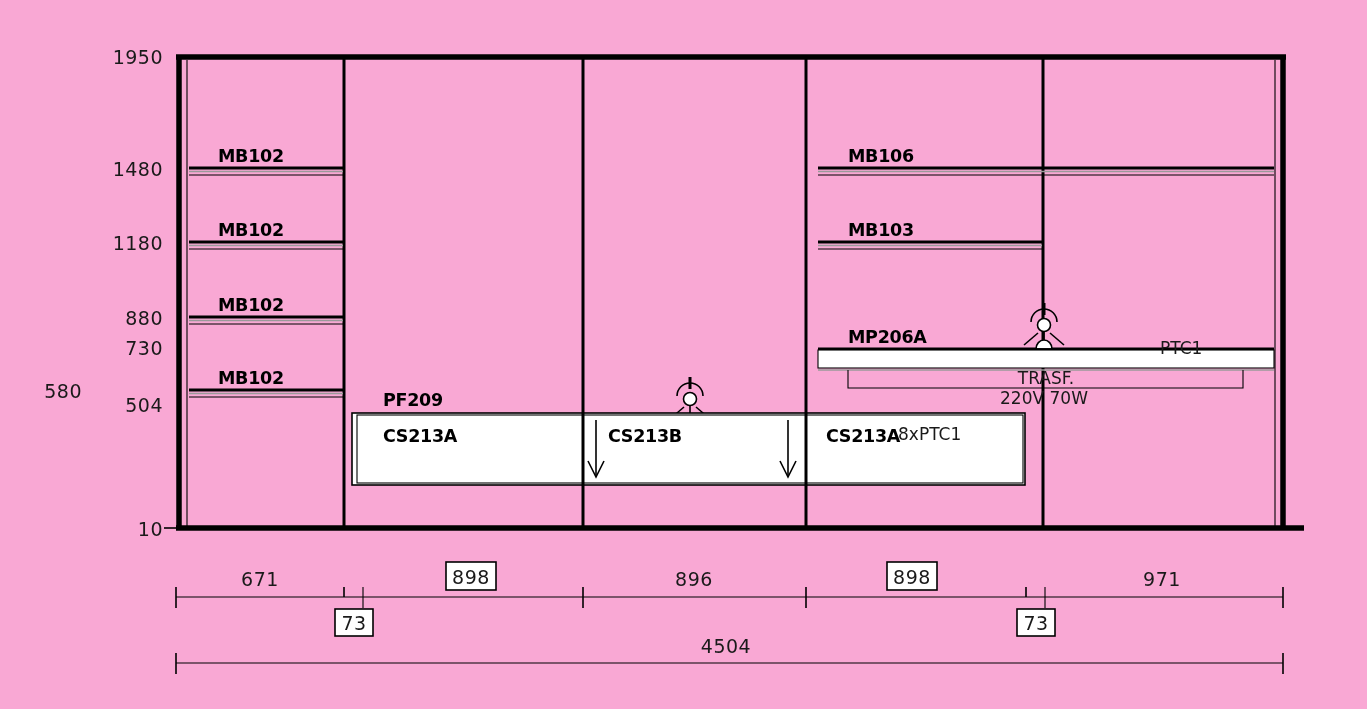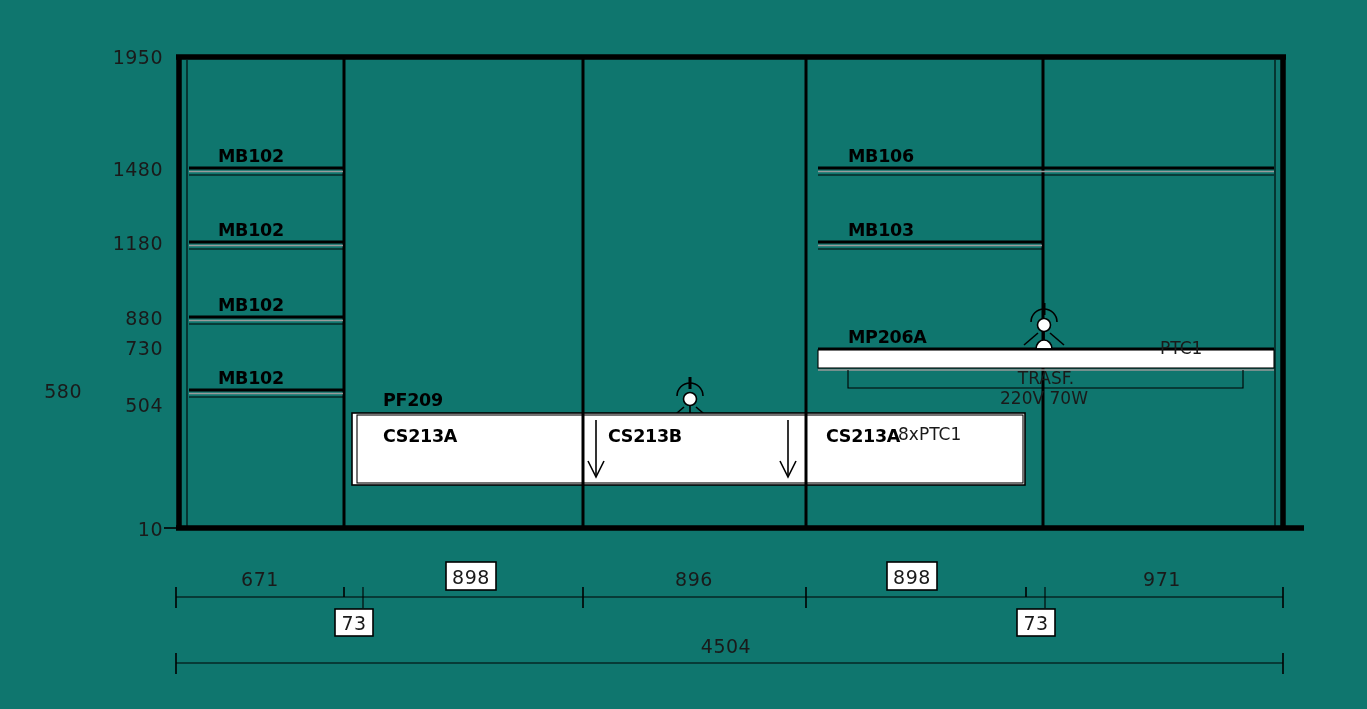--- a/index.html
+++ b/index.html
@@ -7,21 +7,21 @@
     padding: 0;
     background: #ffffff;
   }
   body {
     font-family: "Liberation Sans", sans-serif;
   }
   #root {
     position: relative;
     width: 1367px;
     height: 709px;
-    background: #0f766e;
+    background: #f9a8d4;
     overflow: hidden;
   }
   svg#dwg {
     position: absolute;
     left: 0;
     top: 0;
     width: 1367px;
     height: 709px;
   }
   .thin   { stroke: #000; stroke-width: 1.1; fill: none; }

